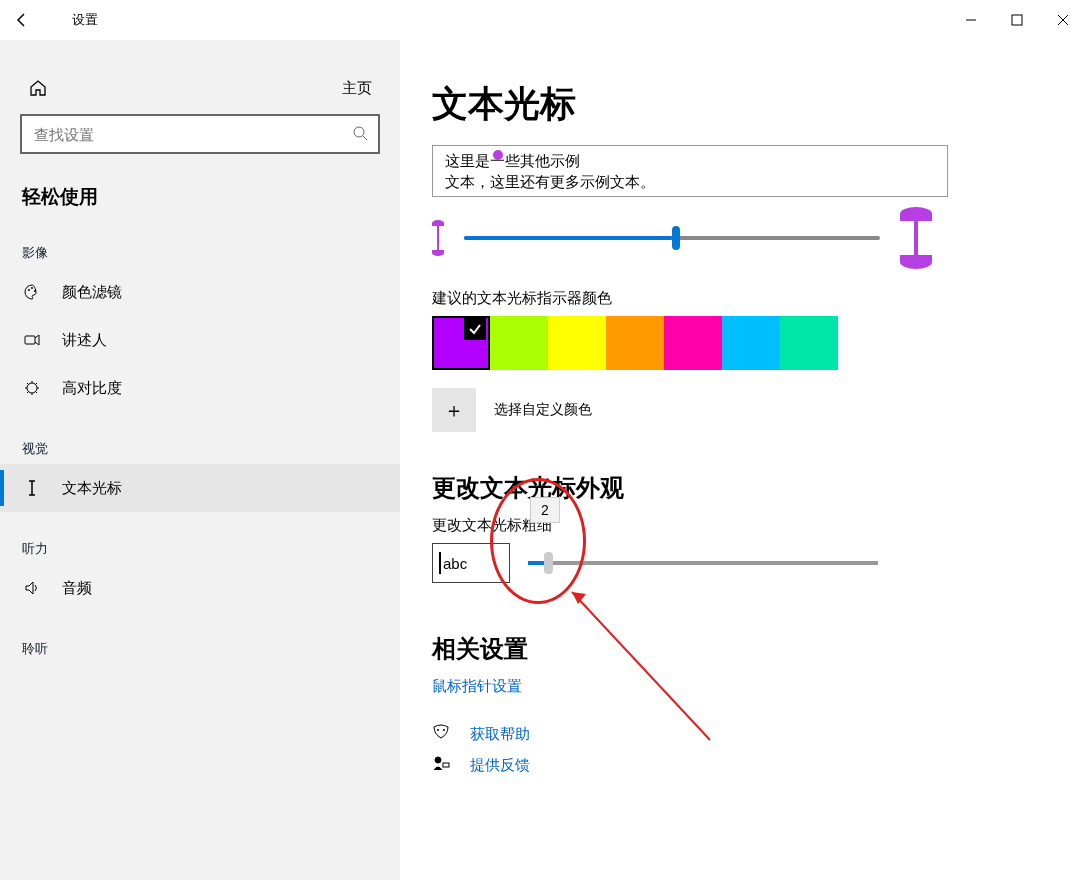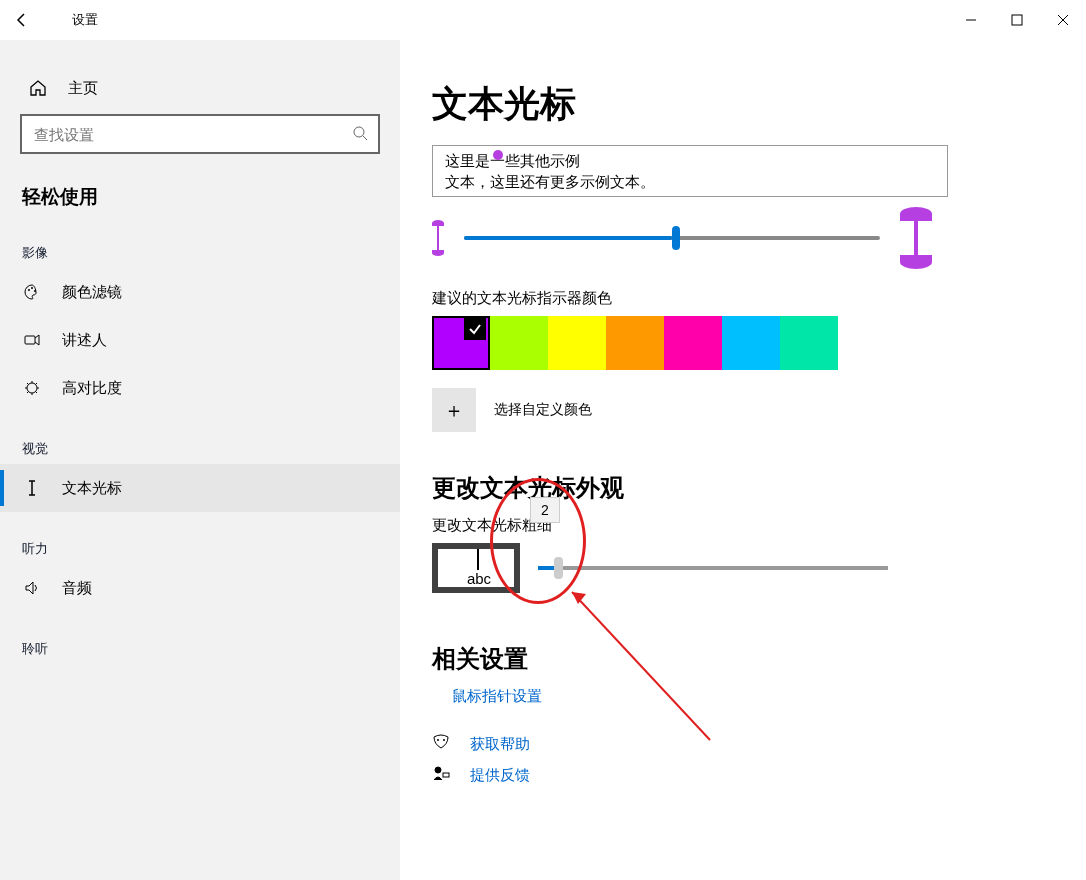--- a/index.html
+++ b/index.html
@@ -5,21 +5,21 @@
   html,body{margin:0;padding:0;font-family:"Microsoft YaHei","Segoe UI",sans-serif;font-size:14px;color:#000;background:#fff;}
   .window{width:1086px;height:880px;display:flex;flex-direction:column;position:relative;overflow:hidden;}
   .titlebar{height:40px;display:flex;align-items:center;justify-content:space-between;padding:0 0 0 12px;text-align:right;}
   .tb-left{display:flex;align-items:center;gap:40px;}
   .tb-back{width:20px;height:20px;display:flex;align-items:center;justify-content:center;cursor:pointer;}
   .tb-title{font-size:13px;}
   .tb-right{display:flex;height:100%;}
   .tb-btn{width:46px;height:40px;display:flex;align-items:center;justify-content:center;cursor:pointer;}
   .body{flex:1;display:flex;min-height:0;}
   .sidebar{width:400px;background:#f2f2f2;display:flex;flex-direction:column;overflow-y:auto;padding-top:30px;}
-  .home-row{display:flex;align-items:center;gap:20px;padding:8px 28px 16px 28px;cursor:pointer;}
+  .home-row{display:flex;align-items:center;gap:20px;padding:8px 28px 16px 28px;cursor:pointer;justify-content:space-between;}
   .home-row .lbl{font-size:15px;}
   .search-wrap{padding:0 20px 18px 20px;}
   .search{height:36px;border:2px solid #666;background:#fff;display:flex;align-items:center;padding:0 10px;}
   .search input{flex:1;border:none;outline:none;font-size:15px;background:transparent;}
   .section-title{font-weight:600;font-size:19px;padding:12px 22px 6px 22px;}
   .group-label{font-size:13px;color:#0f172a;padding:28px 22px 6px 22px;}
   .menu-item{display:flex;align-items:center;gap:20px;padding:14px 22px;cursor:pointer;position:relative;font-size:15px;}
   .menu-item.active{background:#e6e6e6;}
   .menu-item.active::before{content:"";position:absolute;left:0;top:6px;bottom:6px;width:4px;background:#0078d4;}
   .menu-icon{width:20px;height:20px;display:flex;align-items:center;justify-content:center;color:#333;}
@@ -41,28 +41,28 @@
   .slider .thumb{position:absolute;top:-10px;width:8px;height:24px;background:#0078d4;border-radius:4px;}
   .subheading{font-size:15px;margin-bottom:8px;}
   .swatches{display:flex;margin-bottom:18px;}
   .swatch{width:58px;height:54px;cursor:pointer;position:relative;}
   .swatch.sel{outline:2px solid #000;outline-offset:-2px;}
   .swatch .check{position:absolute;right:4px;top:2px;width:22px;height:22px;background:#000;display:flex;align-items:center;justify-content:center;color:#fff;}
   .custom-row{display:flex;align-items:center;gap:18px;margin-bottom:40px;}
   .plus-btn{width:44px;height:44px;background:#e5e5e5;display:flex;align-items:center;justify-content:center;font-size:20px;cursor:pointer;}
   .section-h2{font-size:24px;font-weight:700;margin:20px 0 12px 0;}
   .thickness-row{display:flex;align-items:center;gap:18px;position:relative;}
-  .abc-box{border:6px solid #404040;width:70px;height:38px;display:flex;align-items:center;padding-left:6px;font-size:15px;position:relative;flex-direction:column;}
+  .abc-box{border:1px solid #404040;width:70px;height:38px;display:flex;align-items:center;padding-left:6px;font-size:15px;position:relative;}
   .abc-box .caret-line{width:2px;height:22px;background:#000;margin-right:2px;}
   .thickness-slider{width:350px;height:4px;position:relative;}
   .thickness-slider .track{height:4px;background:#999;}
   .thickness-slider .fill{position:absolute;left:0;top:0;height:4px;background:#0078d4;width:20px;}
   .thickness-slider .thumb{position:absolute;left:16px;top:-9px;width:9px;height:22px;background:#ccc;border-radius:4px;}
   .tooltip{position:absolute;left:98px;top:-46px;background:#f2f2f2;border:1px solid #ccc;padding:4px 10px;font-size:14px;}
-  .link{color:#0066cc;cursor:pointer;display:block;font-size:15px;margin-left:20px;}
+  .link{color:#0066cc;cursor:pointer;display:block;font-size:15px;}
   .help-row{display:flex;align-items:center;gap:18px;margin-top:10px;color:#0066cc;cursor:pointer;font-size:15px;}
   .help-row .icn{color:#333;width:20px;}
   
   .annot-circle{position:absolute;border:3px solid #e02020;border-radius:50%;width:90px;height:120px;pointer-events:none;}
   .annot-arrow{position:absolute;pointer-events:none;}
 </style>
 </head>
 <body>
 
 <div class="window">

